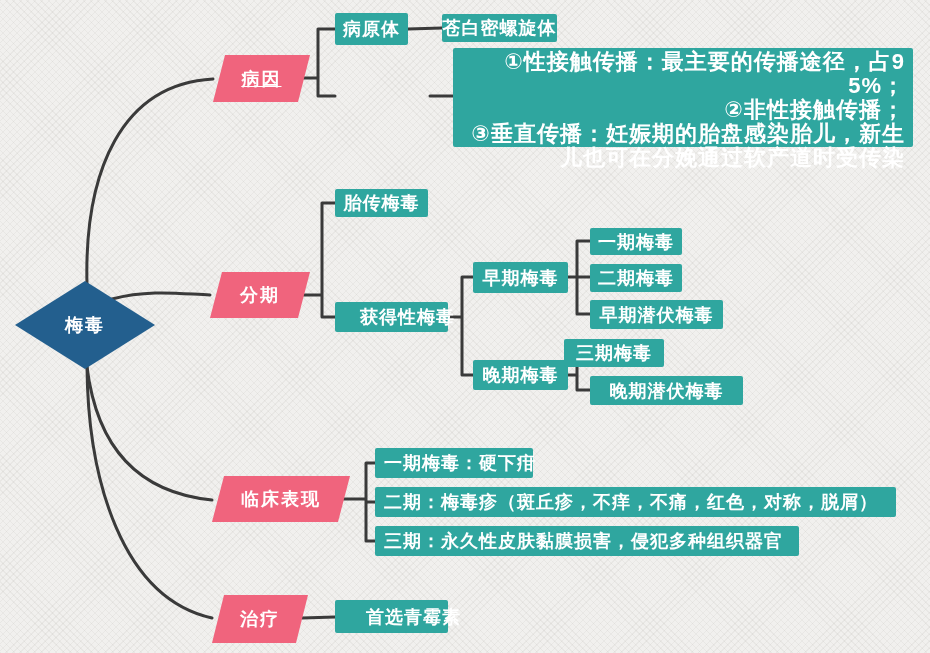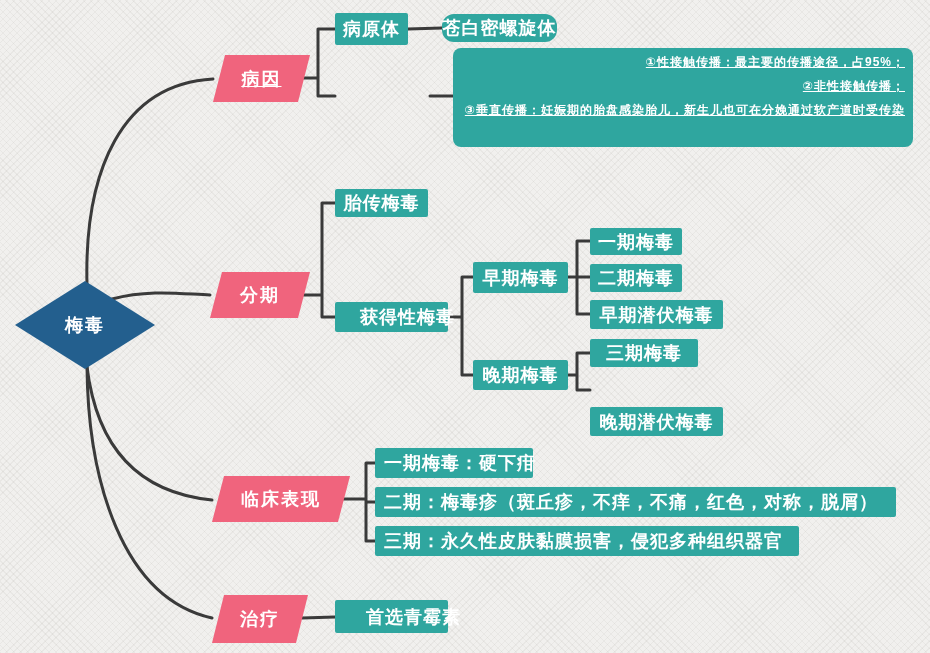--- a/index.html
+++ b/index.html
@@ -24,47 +24,47 @@
            font-size:18px;letter-spacing:2px;}
 
   .pgram{background:var(--c-pink,#f0647d);
          clip-path:polygon(12px 0,100% 0,calc(100% - 12px) 100%,0 100%);
          font-size:18px;letter-spacing:2px;}
 
   .tbox{background:var(--c-teal,#2fa69f);border-radius:2px;
         font-size:18px;white-space:nowrap;letter-spacing:1px;}
   .tbox.left{justify-content:flex-start;padding:0 9px;}
 
-  .para{background:var(--c-teal,#2fa69f);border-radius:8px;
-        font-size:12px;line-height:24px;letter-spacing:1px;
+  .para{background:var(--c-teal,#2fa69f);border-radius:2px;
+        font-size:22px;line-height:24px;letter-spacing:1px;
         padding:2px 8px;color:#fff;font-weight:bold;
-        display:block;white-space:normal;text-decoration:underline;}
+        display:block;white-space:normal;}
   .para div{word-break:break-all;}
 
   
   .n-root        {left:15px;  top:281px; width:140px; height:88px;}
   .n-etiology    {left:213px; top:55px;  width:97px;  height:47px;text-decoration:underline;}
   .n-staging     {left:210px; top:272px; width:100px; height:46px;}
   .n-clinical    {left:212px; top:476px; width:138px; height:46px;}
   .n-treatment   {left:212px; top:595px; width:96px;  height:48px;}
 
   .n-pathogen    {left:335px; top:13px;  width:73px;  height:32px;}
-  .n-pathogen-v  {left:442px; top:14px;  width:115px; height:28px;border-radius:12px;}
+  .n-pathogen-v  {left:442px; top:14px;  width:115px; height:28px;}
   .n-transmission{left:335px; top:81px;  width:95px;  height:30px;}
   .n-transmission-detail{left:453px; top:48px; width:460px; height:99px;}
 
   .n-congenital  {left:335px; top:189px; width:93px;  height:28px;}
   .n-acquired    {left:335px; top:302px; width:113px; height:30px;padding-left:32px;}
   .n-early       {left:473px; top:262px; width:95px;  height:31px;}
   .n-late        {left:473px; top:360px; width:95px;  height:30px;}
   .n-primary     {left:590px; top:228px; width:92px;  height:27px;}
   .n-secondary   {left:590px; top:264px; width:92px;  height:28px;}
   .n-early-latent{left:590px; top:300px; width:133px; height:29px;}
-  .n-tertiary    {left:590px; top:339px; width:108px;  height:28px;}
-  .n-late-latent {left:590px; top:376px; width:133px; height:29px;margin-top:31px;}
+  .n-tertiary    {left:564px; top:339px; width:100px;  height:28px;}
+  .n-late-latent {left:590px; top:376px; width:153px; height:29px;}
 
   .n-clin1       {left:375px; top:448px; width:158px; height:30px;}
   .n-clin2       {left:375px; top:487px; width:521px; height:30px;}
   .n-clin3       {left:375px; top:526px; width:424px; height:30px;}
   .n-treat-v     {left:335px; top:600px; width:113px; height:33px;padding-left:44px;}
 </style>
 </head>
 <body>
 
 <div class="canvas">

